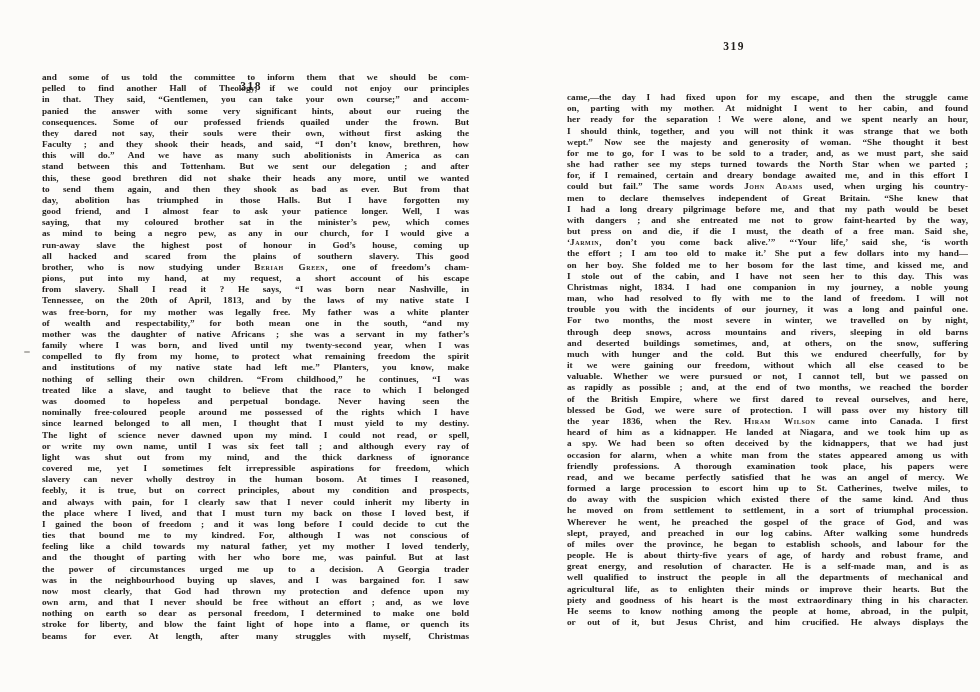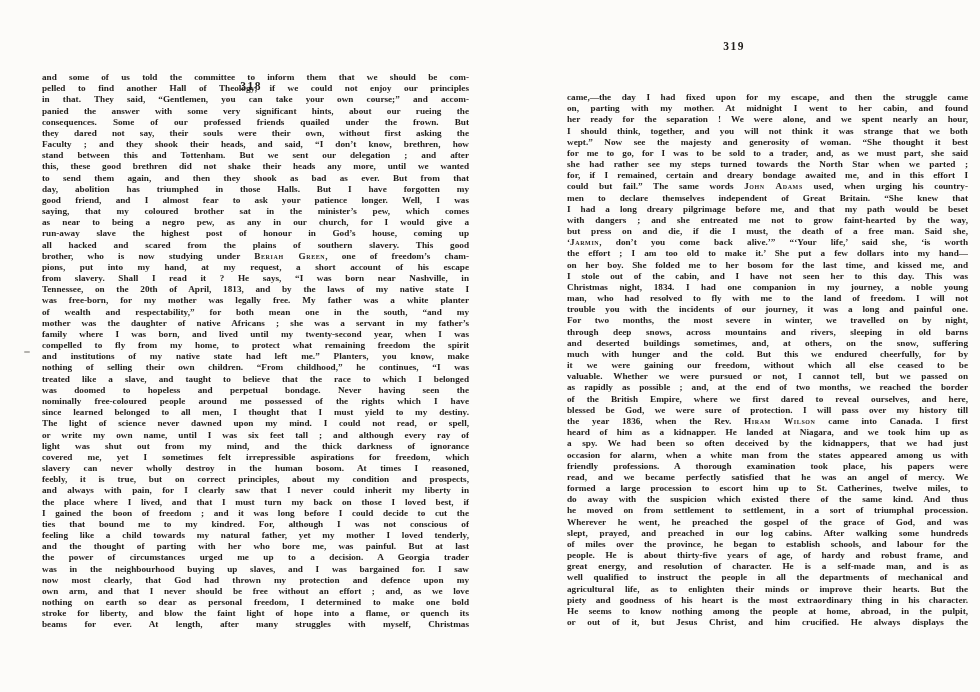--- a/index.html
+++ b/index.html
@@ -64,27 +64,28 @@
   <div id="header-right" class="page-header">319</div>
 
   <div id="text-left" class="text-block">
       <div class="textline">and some of us told the committee to inform them that we should be com-</div>
       <div class="textline">pelled to find another Hall of Theology, if we could not enjoy our principles</div>
       <div class="textline">in that.  They said, “Gentlemen, you can take your own course;” and accom-</div>
       <div class="textline">panied the answer with some very significant hints, about our rueing the</div>
       <div class="textline">consequences.  Some of our professed friends quailed under the frown.  But</div>
       <div class="textline">they dared not say, their souls were their own, without first asking the</div>
       <div class="textline">Faculty ; and they shook their heads, and said, “I don’t know, brethren, how</div>
+      <div class="textline">this will do.”  And we have as many such abolitionists in America as can</div>
       <div class="textline">stand between this and Tottenham.  But we sent our delegation ; and after</div>
       <div class="textline">this, these good brethren did not shake their heads any more, until we wanted</div>
       <div class="textline">to send them again, and then they shook as bad as ever.  But from that</div>
       <div class="textline">day, abolition has triumphed in those Halls.  But I have forgotten my</div>
       <div class="textline">good friend, and I almost fear to ask your patience longer.  Well, I was</div>
       <div class="textline">saying, that my coloured brother sat in the minister’s pew, which comes</div>
-      <div class="textline">as near to being a negro pew, as any in our church, for I would give a</div>
+      <div class="textline">as mind to being a negro pew, as any in our church, for I would give a</div>
       <div class="textline">run-away slave the highest post of honour in God’s house, coming up</div>
       <div class="textline">all hacked and scared from the plains of southern slavery.  This good</div>
       <div class="textline">brother, who is now studying under <span class="sc">Beriah Green</span>, one of freedom’s cham-</div>
       <div class="textline">pions, put into my hand, at my request, a short account of his escape</div>
       <div class="textline">from slavery.  Shall I read it ?  He says, “I was born near Nashville, in</div>
       <div class="textline">Tennessee, on the 20th of April, 1813, and by the laws of my native state I</div>
       <div class="textline">was free-born, for my mother was legally free.  My father was a white planter</div>
       <div class="textline">of wealth and respectability,” for both mean one in the south, “and my</div>
       <div class="textline">mother was the daughter of native Africans ; she was a servant in my father’s</div>
       <div class="textline">family where I was born, and lived until my twenty-second year, when I was</div>

